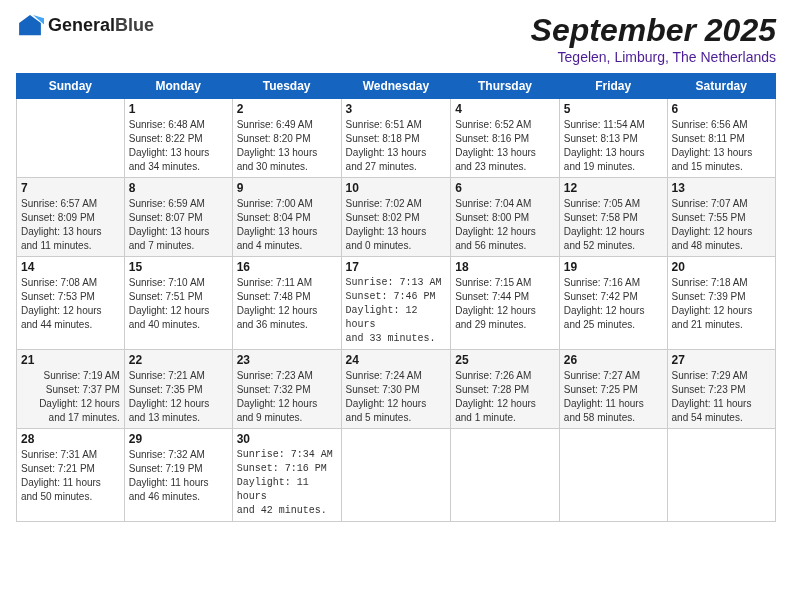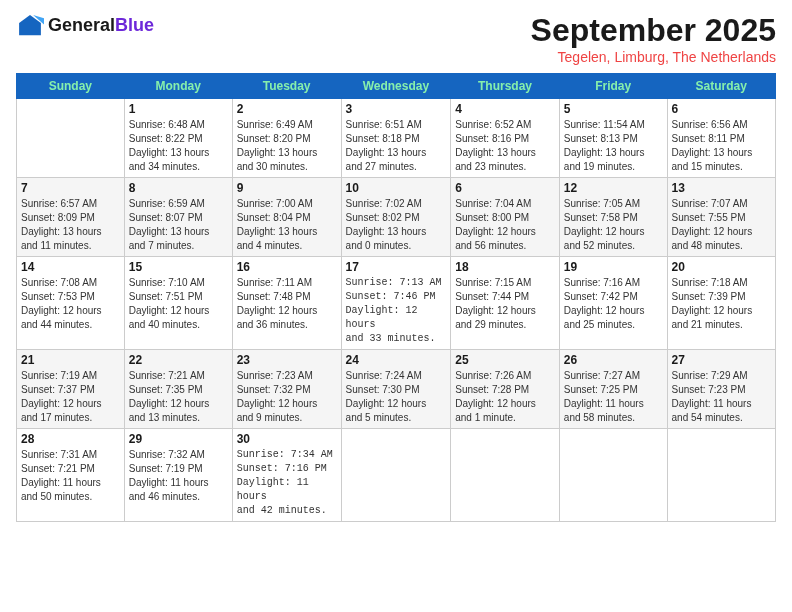--- a/index.html
+++ b/index.html
@@ -25,46 +25,47 @@
       align-items: center;
       gap: 4px;
     }
     .logo-text {
       font-size: 18px;
       font-weight: bold;
       color: #1a1a1a;
       line-height: 1.1;
     }
     .logo-blue {
-      color: #6d28d9;
+      color: #404040;
     }
     .logo-icon {
       width: 28px;
       height: 28px;
     }
     .title-section {
       text-align: right;
     }
     .month-title {
       font-size: 32px;
       font-weight: bold;
       color: #1a1a1a;
+      font-style: italic;
     }
     .location-subtitle {
       font-size: 14px;
-      color: #ef4444;
+      color: #4c1d95;
     }
     .calendar-table {
       width: 100%;
       border-collapse: collapse;
       font-size: 10px;
     }
     .calendar-table th {
       background-color: #1565c0;
-      color: #86efac;
+      color: #ffffff;
       text-align: center;
       padding: 5px 2px;
       font-size: 12px;
       font-weight: bold;
       border: 1px solid #1565c0;
     }
     .calendar-table td {
       border: 1px solid #ccc;
       vertical-align: top;
       padding: 3px 4px;
@@ -269,21 +270,21 @@
             <span class="day-number">20</span>
             <div class="day-info" style="white-space: pre-line;">Sunrise: 7:18 AM
 Sunset: 7:39 PM
 Daylight: 12 hours
 and 21 minutes.</div>
           </td>
         </tr>
         <tr>
           <td>
             <span class="day-number">21</span>
-            <div class="day-info" style="white-space: pre-line;">Sunrise: 7:19 AM
+            <div class="day-info" style="white-space: pre-line; text-align: right;">Sunrise: 7:19 AM
 Sunset: 7:37 PM
 Daylight: 12 hours
 and 17 minutes.</div>
           </td>
           <td>
             <span class="day-number">22</span>
             <div class="day-info" style="white-space: pre-line;">Sunrise: 7:21 AM
 Sunset: 7:35 PM
 Daylight: 12 hours
 and 13 minutes.</div>

